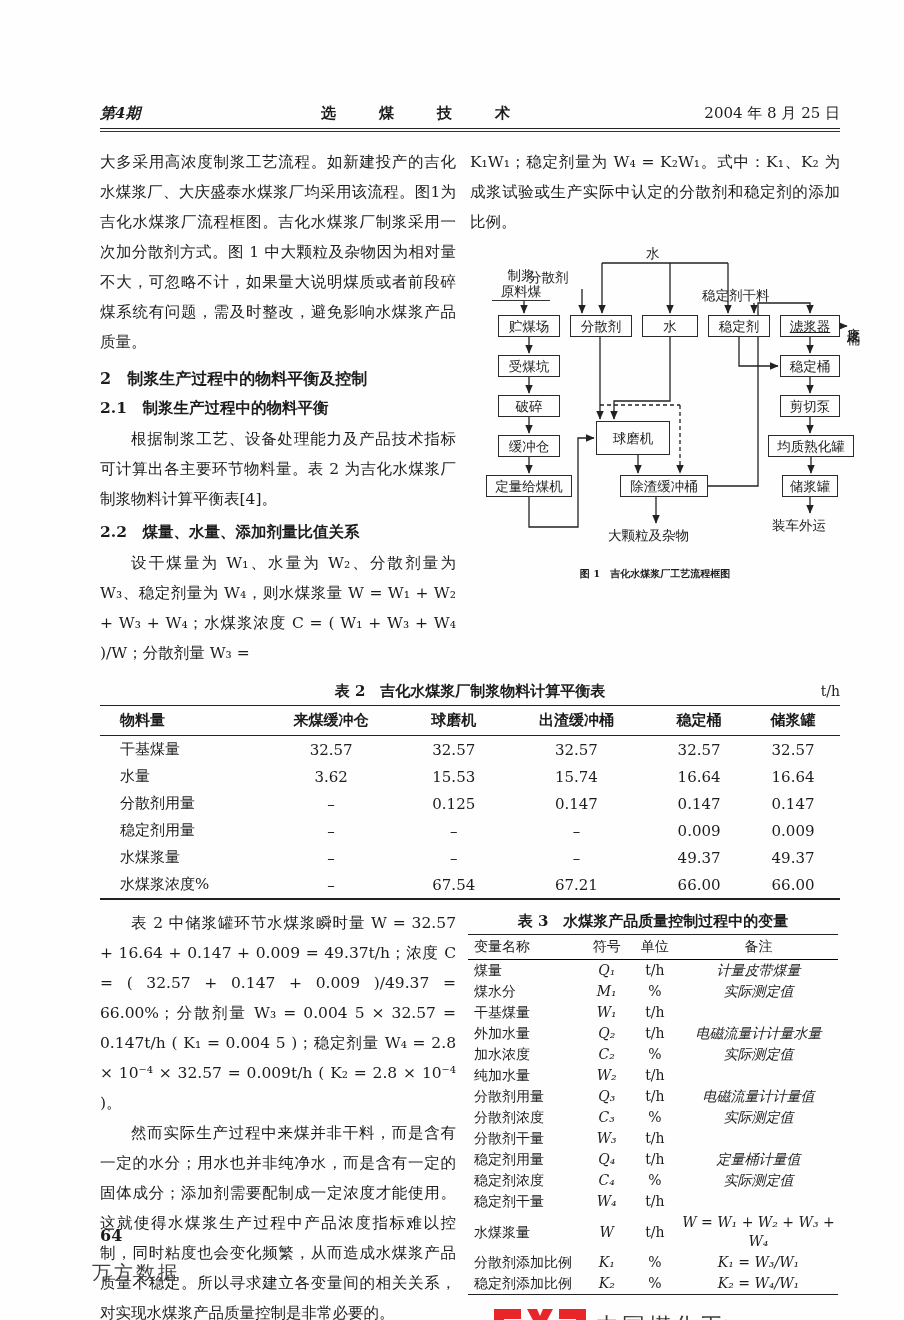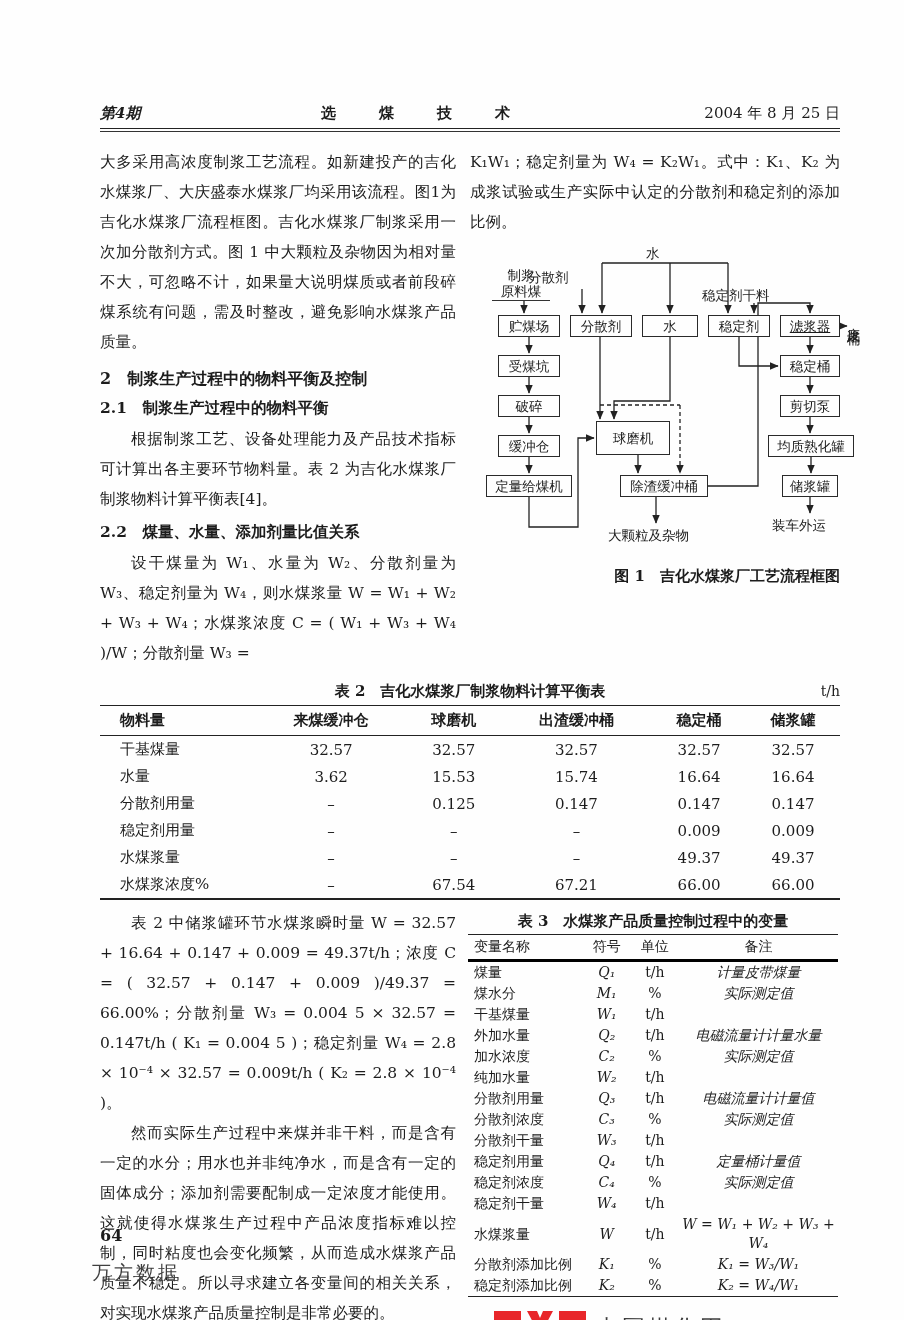--- a/index.html
+++ b/index.html
@@ -22,38 +22,38 @@
   .h3{font-weight:bold;font-size:15.5px;margin:8px 0 5px 0;}
   
   .diagram{position:relative;width:394px;height:312px;margin-top:8px;}
   .diagram svg{position:absolute;left:0;top:0;z-index:0;}
   .dbox{position:absolute;z-index:1;box-sizing:border-box;border:1.3px solid #2a2a2a;
         background:#fefefe;font-size:13.5px;line-height:19px;height:22px;
         display:flex;align-items:center;justify-content:center;white-space:nowrap;}
   .dlbl{position:absolute;z-index:1;font-size:13.5px;line-height:16px;white-space:nowrap;}
   .pre{white-space:pre-line;text-align:center;border-bottom:1px solid #333;padding-bottom:1px;}
   .vert{writing-mode:vertical-rl;text-orientation:upright;letter-spacing:2px;}
-  .dcap{font-weight:bold;font-size:15px;text-align:right;margin-top:10px;}
+  .dcap{font-weight:bold;font-size:10px;text-align:center;margin-top:10px;}
   
   .t2wrap{margin-top:14px;}
   .t2head{display:flex;align-items:baseline;font-size:15px;}
   .t2head .tt{flex:1;text-align:center;font-weight:bold;}
   .t2head .unit{width:40px;text-align:right;font-size:14px;}
   table{border-collapse:collapse;}
   .t2{width:100%;font-size:15px;border-top:1.6px solid #222;border-bottom:2px solid #222;margin-top:4px;}
   .t2 thead tr{border-bottom:1.2px solid #222;}
   .t2 th{font-weight:bold;padding:5px 2px;}
   .t2 td{padding:4px 2px;text-align:center;}
   .t2 th:first-child,.t2 td:first-child{text-align:left;padding-left:20px;width:21%;}
   
   .cols2{display:flex;gap:12px;margin-top:8px;}
   
   .t3cap{font-weight:bold;font-size:15px;text-align:center;margin:4px 0 3px 0;}
   .t3{width:100%;font-size:14px;border-top:1.5px solid #222;border-bottom:1.5px solid #222;}
-  .t3 thead tr{border-bottom:3px solid #000000;}
+  .t3 thead tr{border-bottom:1px solid #000000;}
   .t3 th{font-weight:normal;padding:3px 1px;}
   .t3 td{padding:1px 1px;line-height:19px;text-align:center;}
   .t3 th:nth-child(1),.t3 td:nth-child(1){text-align:left;padding-left:6px;width:31%;}
   .t3 th:nth-child(2),.t3 td:nth-child(2){width:13%;}
   .t3 td:nth-child(2){font-style:italic;}
   .t3 th:nth-child(3),.t3 td:nth-child(3){width:13%;}
   .t3 td:nth-child(4){font-style:italic;}
   
   .logo{position:relative;height:86px;margin-top:10px;}
   .logo .mark{position:absolute;left:26px;top:4px;}

